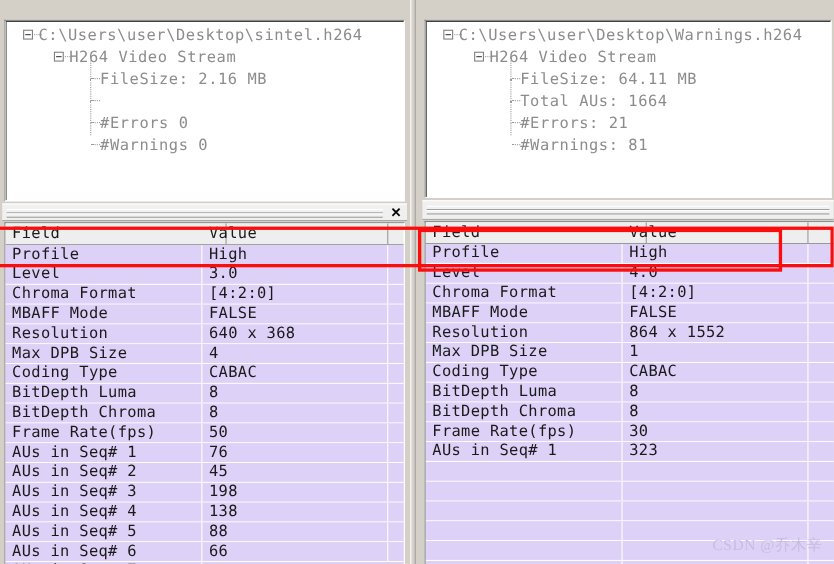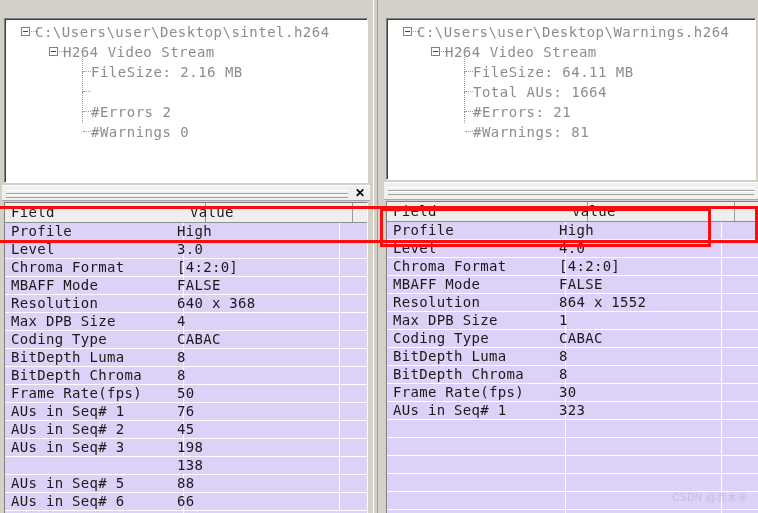--- a/index.html
+++ b/index.html
@@ -153,21 +153,21 @@
   }
   .trow .td {
     position: absolute; top: 0; height: 17px; line-height: 17px;
     font-size: 14px; color: #1a1a1a; letter-spacing: 0.3px;
     border-right: 1px solid #ffffff;
     box-sizing: border-box;
     padding-left: 6px;
     white-space: nowrap; overflow: hidden;
   }
   .trow .td.c0 { left: 0;   width: 179px; }
-  .trow .td.c1 { left: 166px; width: 169px; }
+  .trow .td.c1 { left: 179px; width: 169px; }
   .trow .td.c2 { left: 348px; width: 26px; border-right: none; }
 
   
   .hl {
     position: absolute;
     border: 3px solid #fb0d0d;
     box-sizing: border-box;
     pointer-events: none;
     z-index: 30;
   }
@@ -184,22 +184,22 @@
     background: #ffffff;
   }
   .splitter::after {
     content: ""; position: absolute; left: 5px; top: 0; width: 1px; height: 513px;
     background: #a0a0a0;
   }
 
   
   .watermark {
     position: absolute; right: 10px; bottom: 8px;
-    font-family: Liberation Sans, sans-serif;
-    font-size: 10px; color: #c6bde0;
+    font-family: Liberation Serif, serif;
+    font-size: 14px; color: #c6bde0;
     letter-spacing: 0.5px;
     z-index: 40;
   }
 </style>
 </head>
 <body>
 
 <div id="root">
 
   <div class="panel left">
@@ -222,21 +222,21 @@
               <div class="dash"></div>
               <div class="lbl">FileSize: 2.16 MB</div>
             </div>
             <div class="tree-row d2">
               <div class="vline"></div>
               <div class="dash"></div>
             </div>
             <div class="tree-row d2">
               <div class="vline"></div>
               <div class="dash"></div>
-              <div class="lbl">#Errors 2</div>
+              <div class="lbl">#Errors 0</div>
             </div>
             <div class="tree-row d2">
               <div class="vline last"></div>
               <div class="dash"></div>
               <div class="lbl">#Warnings 0</div>
             </div>
           </div>
       </div>
 
       <div class="gripbar">
@@ -310,20 +310,21 @@
               <div class="td c0">AUs in Seq# 2</div>
               <div class="td c1">45</div>
               <div class="td c2"></div>
             </div>
             <div class="trow">
               <div class="td c0">AUs in Seq# 3</div>
               <div class="td c1">198</div>
               <div class="td c2"></div>
             </div>
             <div class="trow">
+              <div class="td c0">AUs in Seq# 4</div>
               <div class="td c1">138</div>
               <div class="td c2"></div>
             </div>
             <div class="trow">
               <div class="td c0">AUs in Seq# 5</div>
               <div class="td c1">88</div>
               <div class="td c2"></div>
             </div>
             <div class="trow">
               <div class="td c0">AUs in Seq# 6</div>

